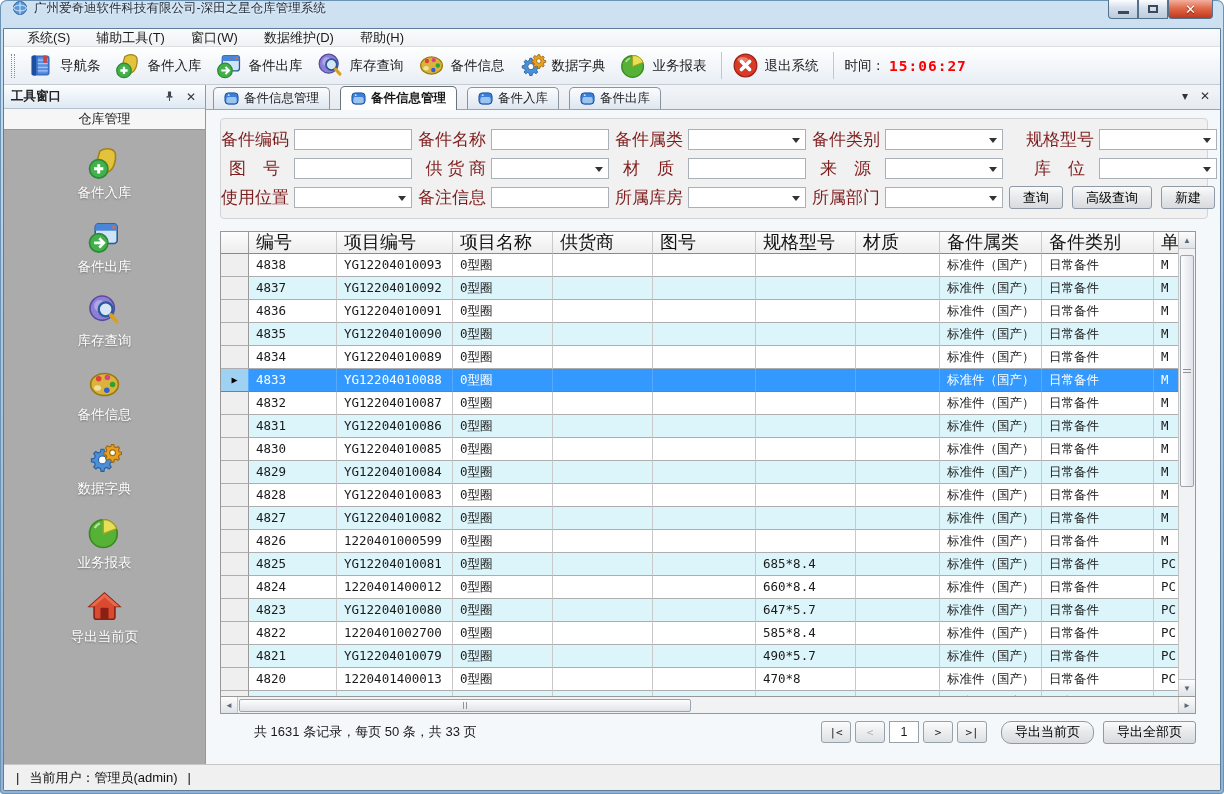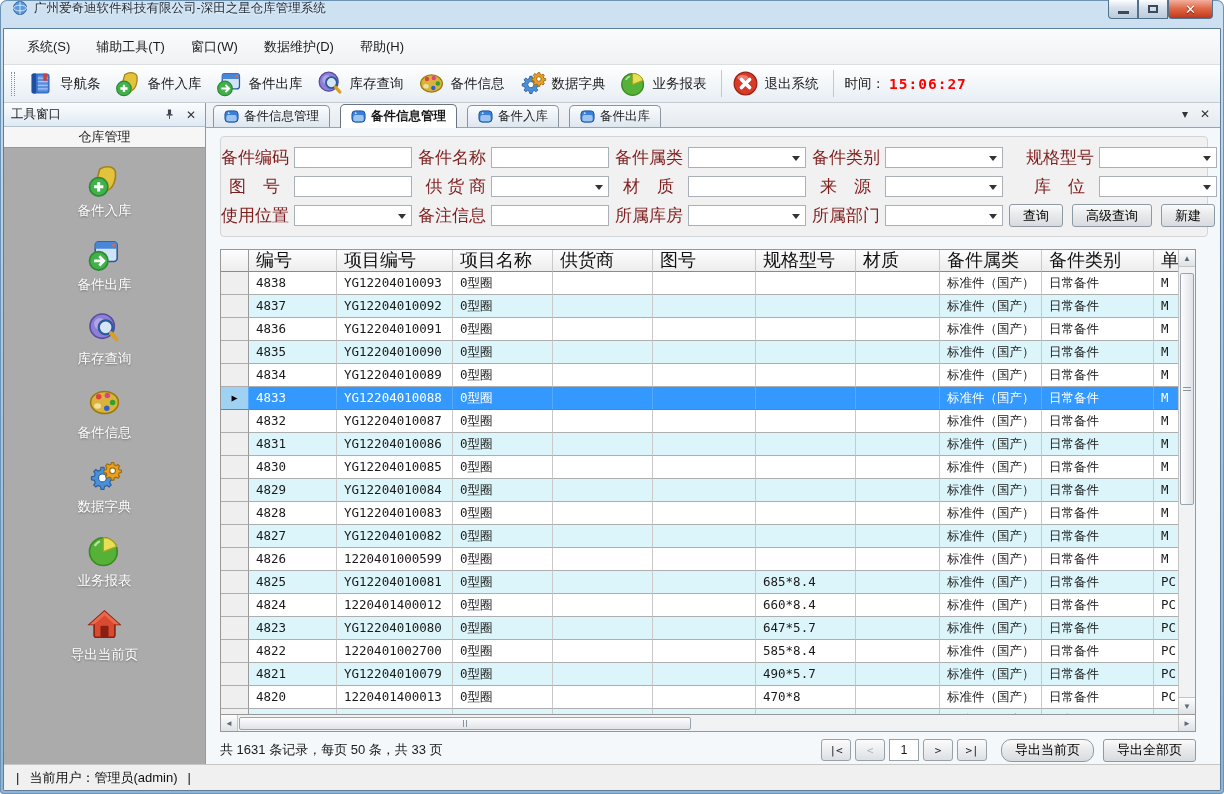--- a/index.html
+++ b/index.html
@@ -22,40 +22,40 @@
   .winbtn.close{width:45px;border-radius:0 0 4px 4px;
     background:linear-gradient(#f3b0a0,#e06b4a 45%,#c2371c);color:#fff;font-weight:bold;}
   .glyph-min{width:11px;height:3px;background:#3a4a5a;margin-top:6px;}
   .glyph-max{width:10px;height:8px;border:2px solid #3a4a5a;background:transparent;}
   .glyph-close{font-size:13px;line-height:1;color:#fff;text-shadow:0 1px 1px #7a1a08;}
 
   .app{height:calc(100% - 28px);background:#f0f0f0;display:flex;flex-direction:column;
     border:1px solid #5f7d98;border-radius:0 0 2px 2px;overflow:hidden;}
 
   
-  .menubar{height:36px;background:linear-gradient(#fafbfc,#f0f2f4);border-bottom:1px solid #dcdfe2;
+  .menubar{height:18px;background:linear-gradient(#fafbfc,#f0f2f4);border-bottom:1px solid #dcdfe2;
     display:flex;align-items:center;padding-left:10px;flex:none;}
   .menu-item{padding:0 13px;height:100%;display:flex;align-items:center;font-size:13px;cursor:default;}
 
   
   .toolbar{height:38px;background:linear-gradient(#feffff,#e8eef5);border-bottom:1px solid #c6cbd1;
     display:flex;align-items:center;padding:0 4px;flex:none;}
   .grip{width:4px;height:24px;border-left:1px dotted #7a8ea0;border-right:1px dotted #7a8ea0;margin:0 7px 0 3px;}
   .tb-item{display:flex;align-items:center;gap:5px;padding:2px 9px 2px 4px;font-size:13.5px;cursor:pointer;border-radius:3px;}
   .tb-item svg{width:29px;height:29px;}
   .tb-sep{width:1px;height:27px;background:#c2c8ce;margin:0 5px;}
   .tb-time-label{font-size:13.5px;margin:0 4px 0 6px;}
   .tb-time{color:#ff0000;font-weight:bold;font-size:14.5px;font-family:"DejaVu Sans Mono",monospace;letter-spacing:1px;}
 
   
   .main{flex:1;display:flex;min-height:0;}
   .sidebar{width:202px;flex:none;background:#ababab;display:flex;flex-direction:column;border-right:1px solid #8a9aa8;}
   .sb-header{height:24px;flex:none;background:linear-gradient(#fbfdfe,#dfe9f3);border-bottom:1px solid #b4c2cf;
     display:flex;align-items:center;gap:8px;padding:0 7px;font-size:12.5px;color:#222;}
-  .sb-header-title{flex:1;}
+  .sb-header-title{flex:1;font-weight:bold;}
   .sb-hbtn{width:14px;height:14px;display:flex;align-items:center;justify-content:center;color:#333;cursor:pointer;font-size:12px;}
   .sb-group{height:21px;flex:none;background:#f6f6f6;border-bottom:1px solid #979797;display:flex;
     align-items:center;justify-content:center;font-size:13px;color:#1a1a1a;}
   .sb-items{flex:1;display:flex;flex-direction:column;align-items:center;padding-top:14px;gap:16px;overflow:hidden;}
   .sb-item{display:flex;flex-direction:column;align-items:center;gap:3px;cursor:pointer;}
   .sb-item svg{width:37px;height:37px;}
   .sb-label{color:#ffffff;font-size:13.5px;text-shadow:0 1px 2px rgba(0,0,0,.35);}
 
   
   .content{flex:1;display:flex;flex-direction:column;min-width:0;background:#eef2f6;}
@@ -110,21 +110,21 @@
   .harrow{width:17px;height:100%;display:flex;align-items:center;justify-content:center;font-size:8px;color:#5a6a7a;
     background:linear-gradient(#fdfdfd,#dfe2e6);cursor:pointer;flex:none;}
   .harrow.left{border-right:1px solid #c4c4c4;}
   .harrow.right{position:absolute;right:0;border-left:1px solid #c4c4c4;}
   .hthumb{margin-left:1px;width:452px;height:13px;border:1px solid #9aa4ae;border-radius:2px;
     background:linear-gradient(#fdfdfd,#dfe3e8);display:flex;align-items:center;justify-content:center;cursor:pointer;}
   .hthumb .gripmark{height:7px;border-left:1px solid #8a949e;border-right:1px solid #8a949e;width:4px;}
 
   
   .pager{height:36px;display:flex;align-items:center;width:976px;flex:none;}
-  .pg-summary{font-size:13px;flex:1;}
+  .pg-summary{margin-left:34px;font-size:13px;flex:1;}
   .pgbtn{width:30px;height:22px;border:1px solid #98a0a8;border-radius:3px;margin-left:4px;
     background:linear-gradient(#fbfbfb,#dde0e4);display:flex;align-items:center;justify-content:center;
     font-size:11px;font-family:"DejaVu Sans Mono",monospace;cursor:pointer;color:#222;}
   .pgbtn.disabled{color:#aab2ba;cursor:default;}
   .pg-num{width:30px;height:22px;background:#fff;border:1px solid #98a0a8;margin-left:4px;
     display:flex;align-items:center;justify-content:center;font-size:12.5px;}
   .export{margin-left:14px;border-radius:10px;}
 
   
   .statusbar{height:26px;flex:none;background:#f0f0f0;border-top:1px solid #c6c6c6;

